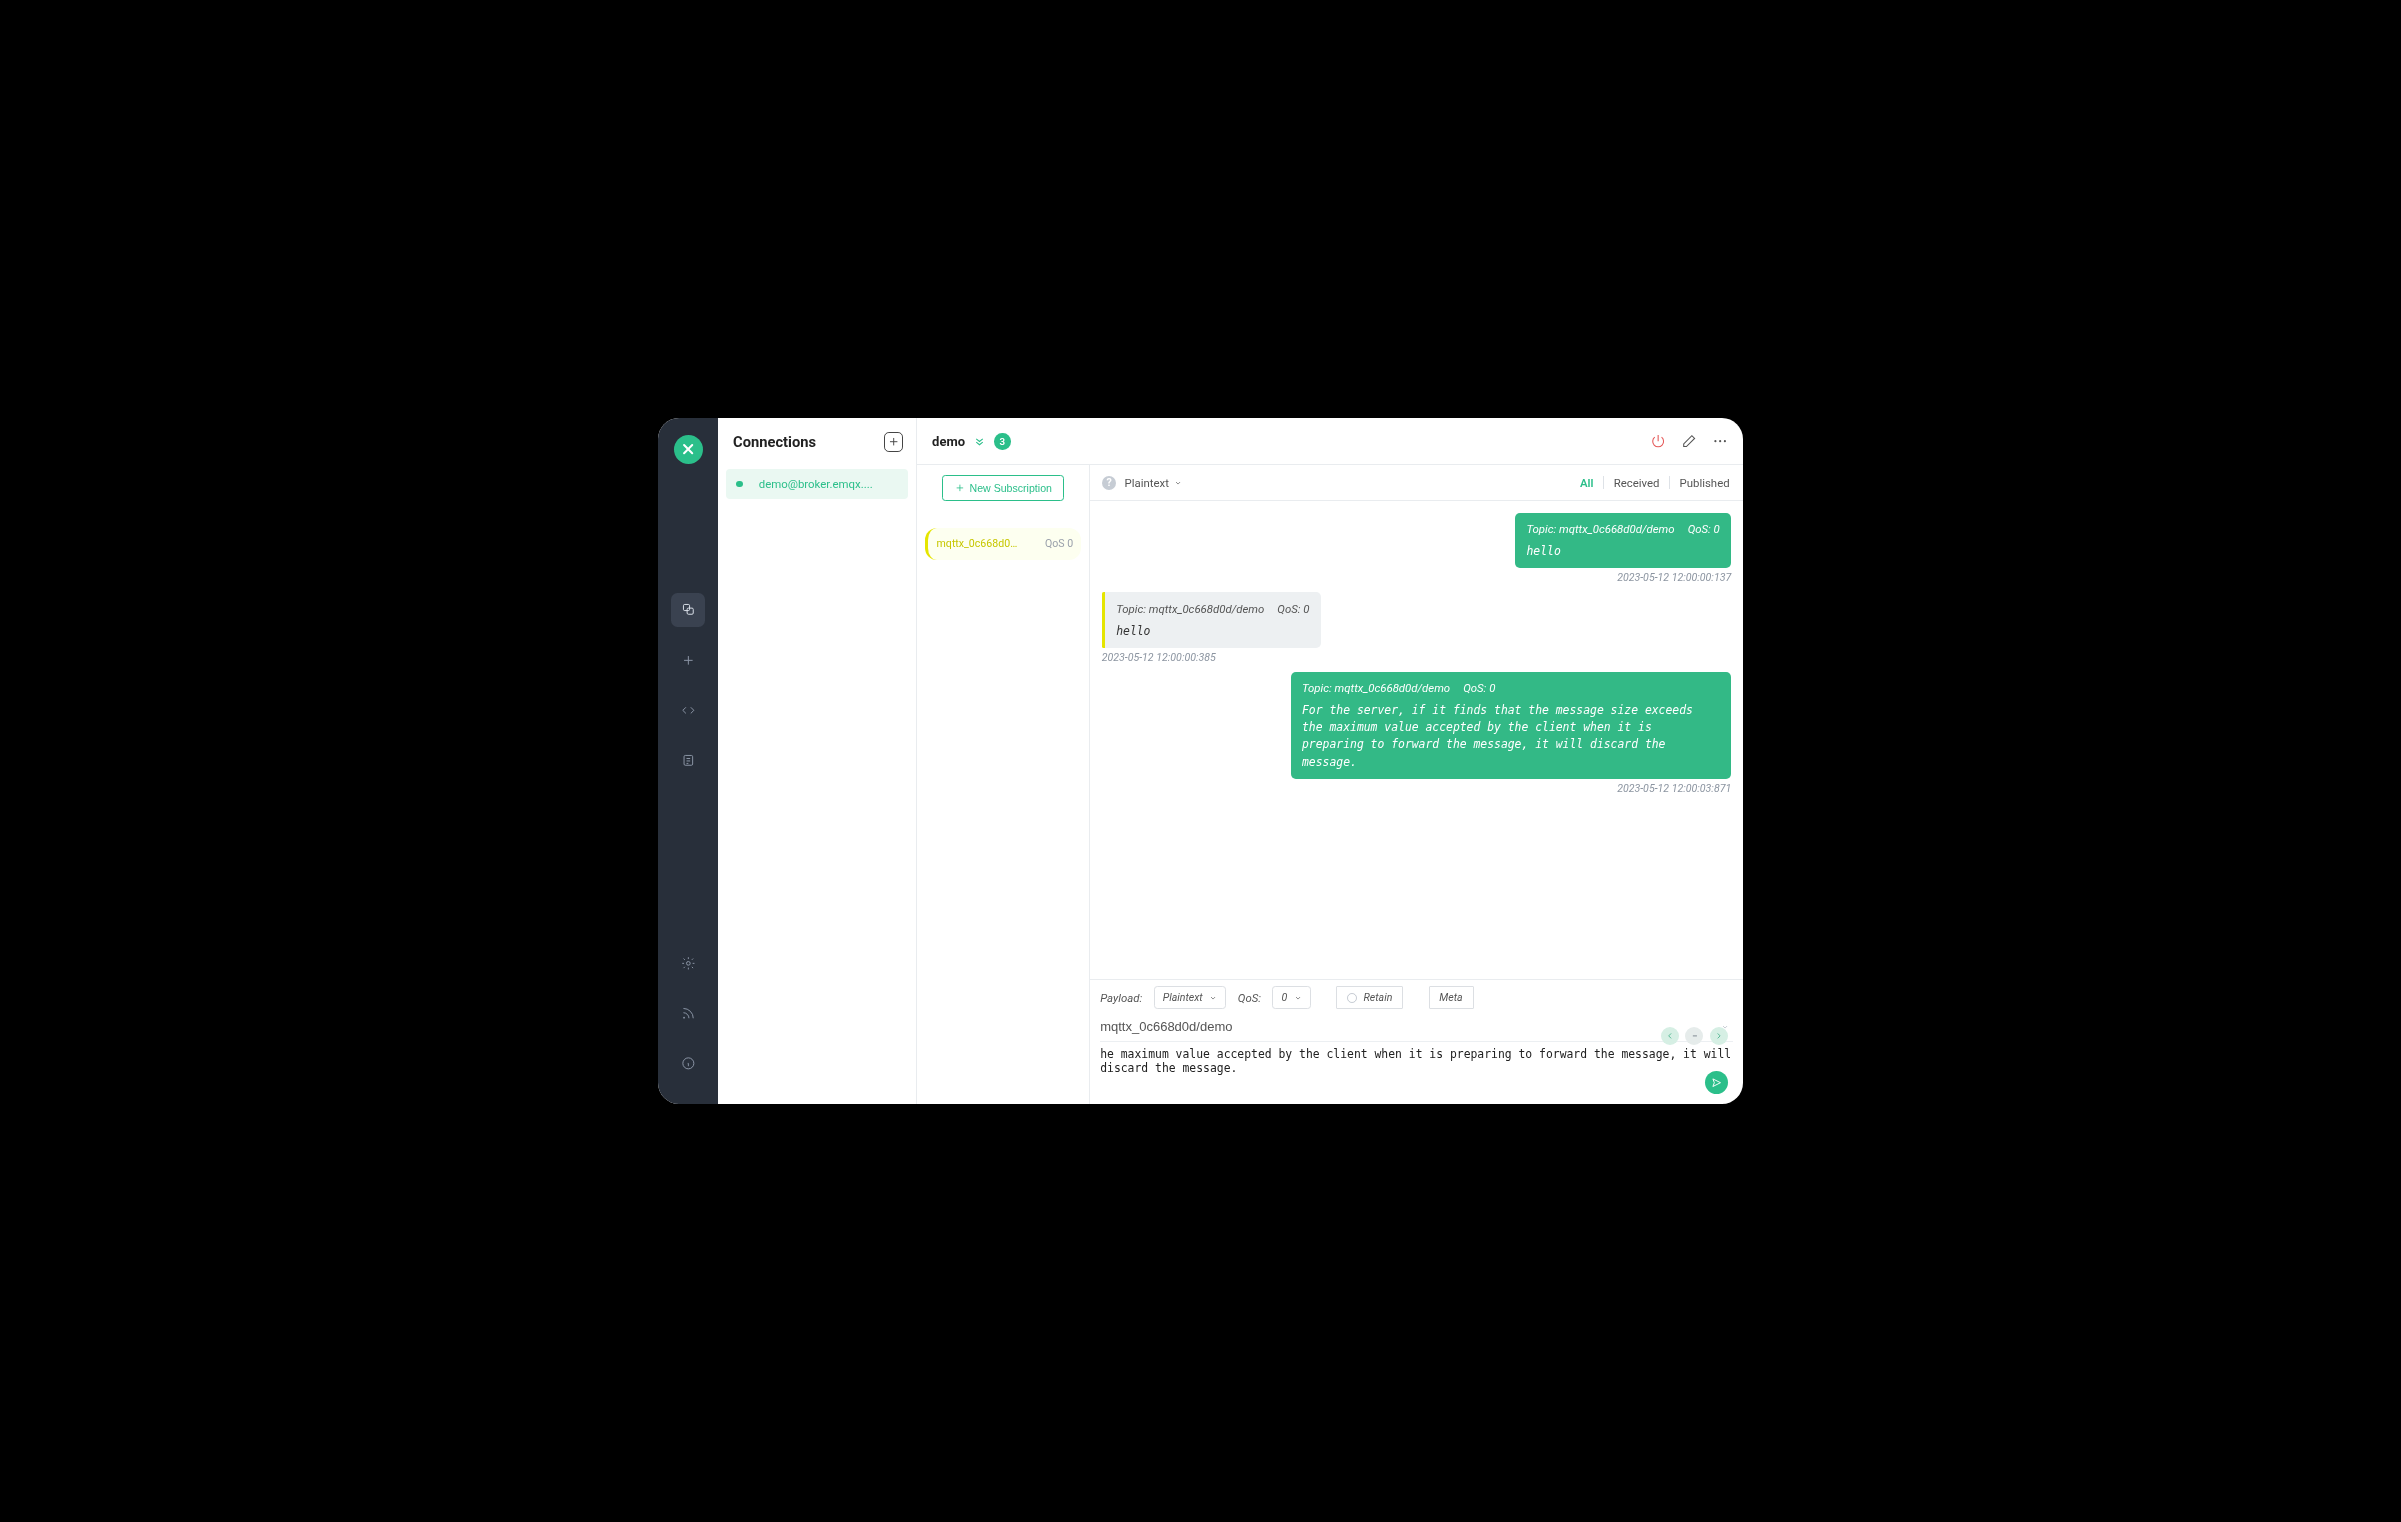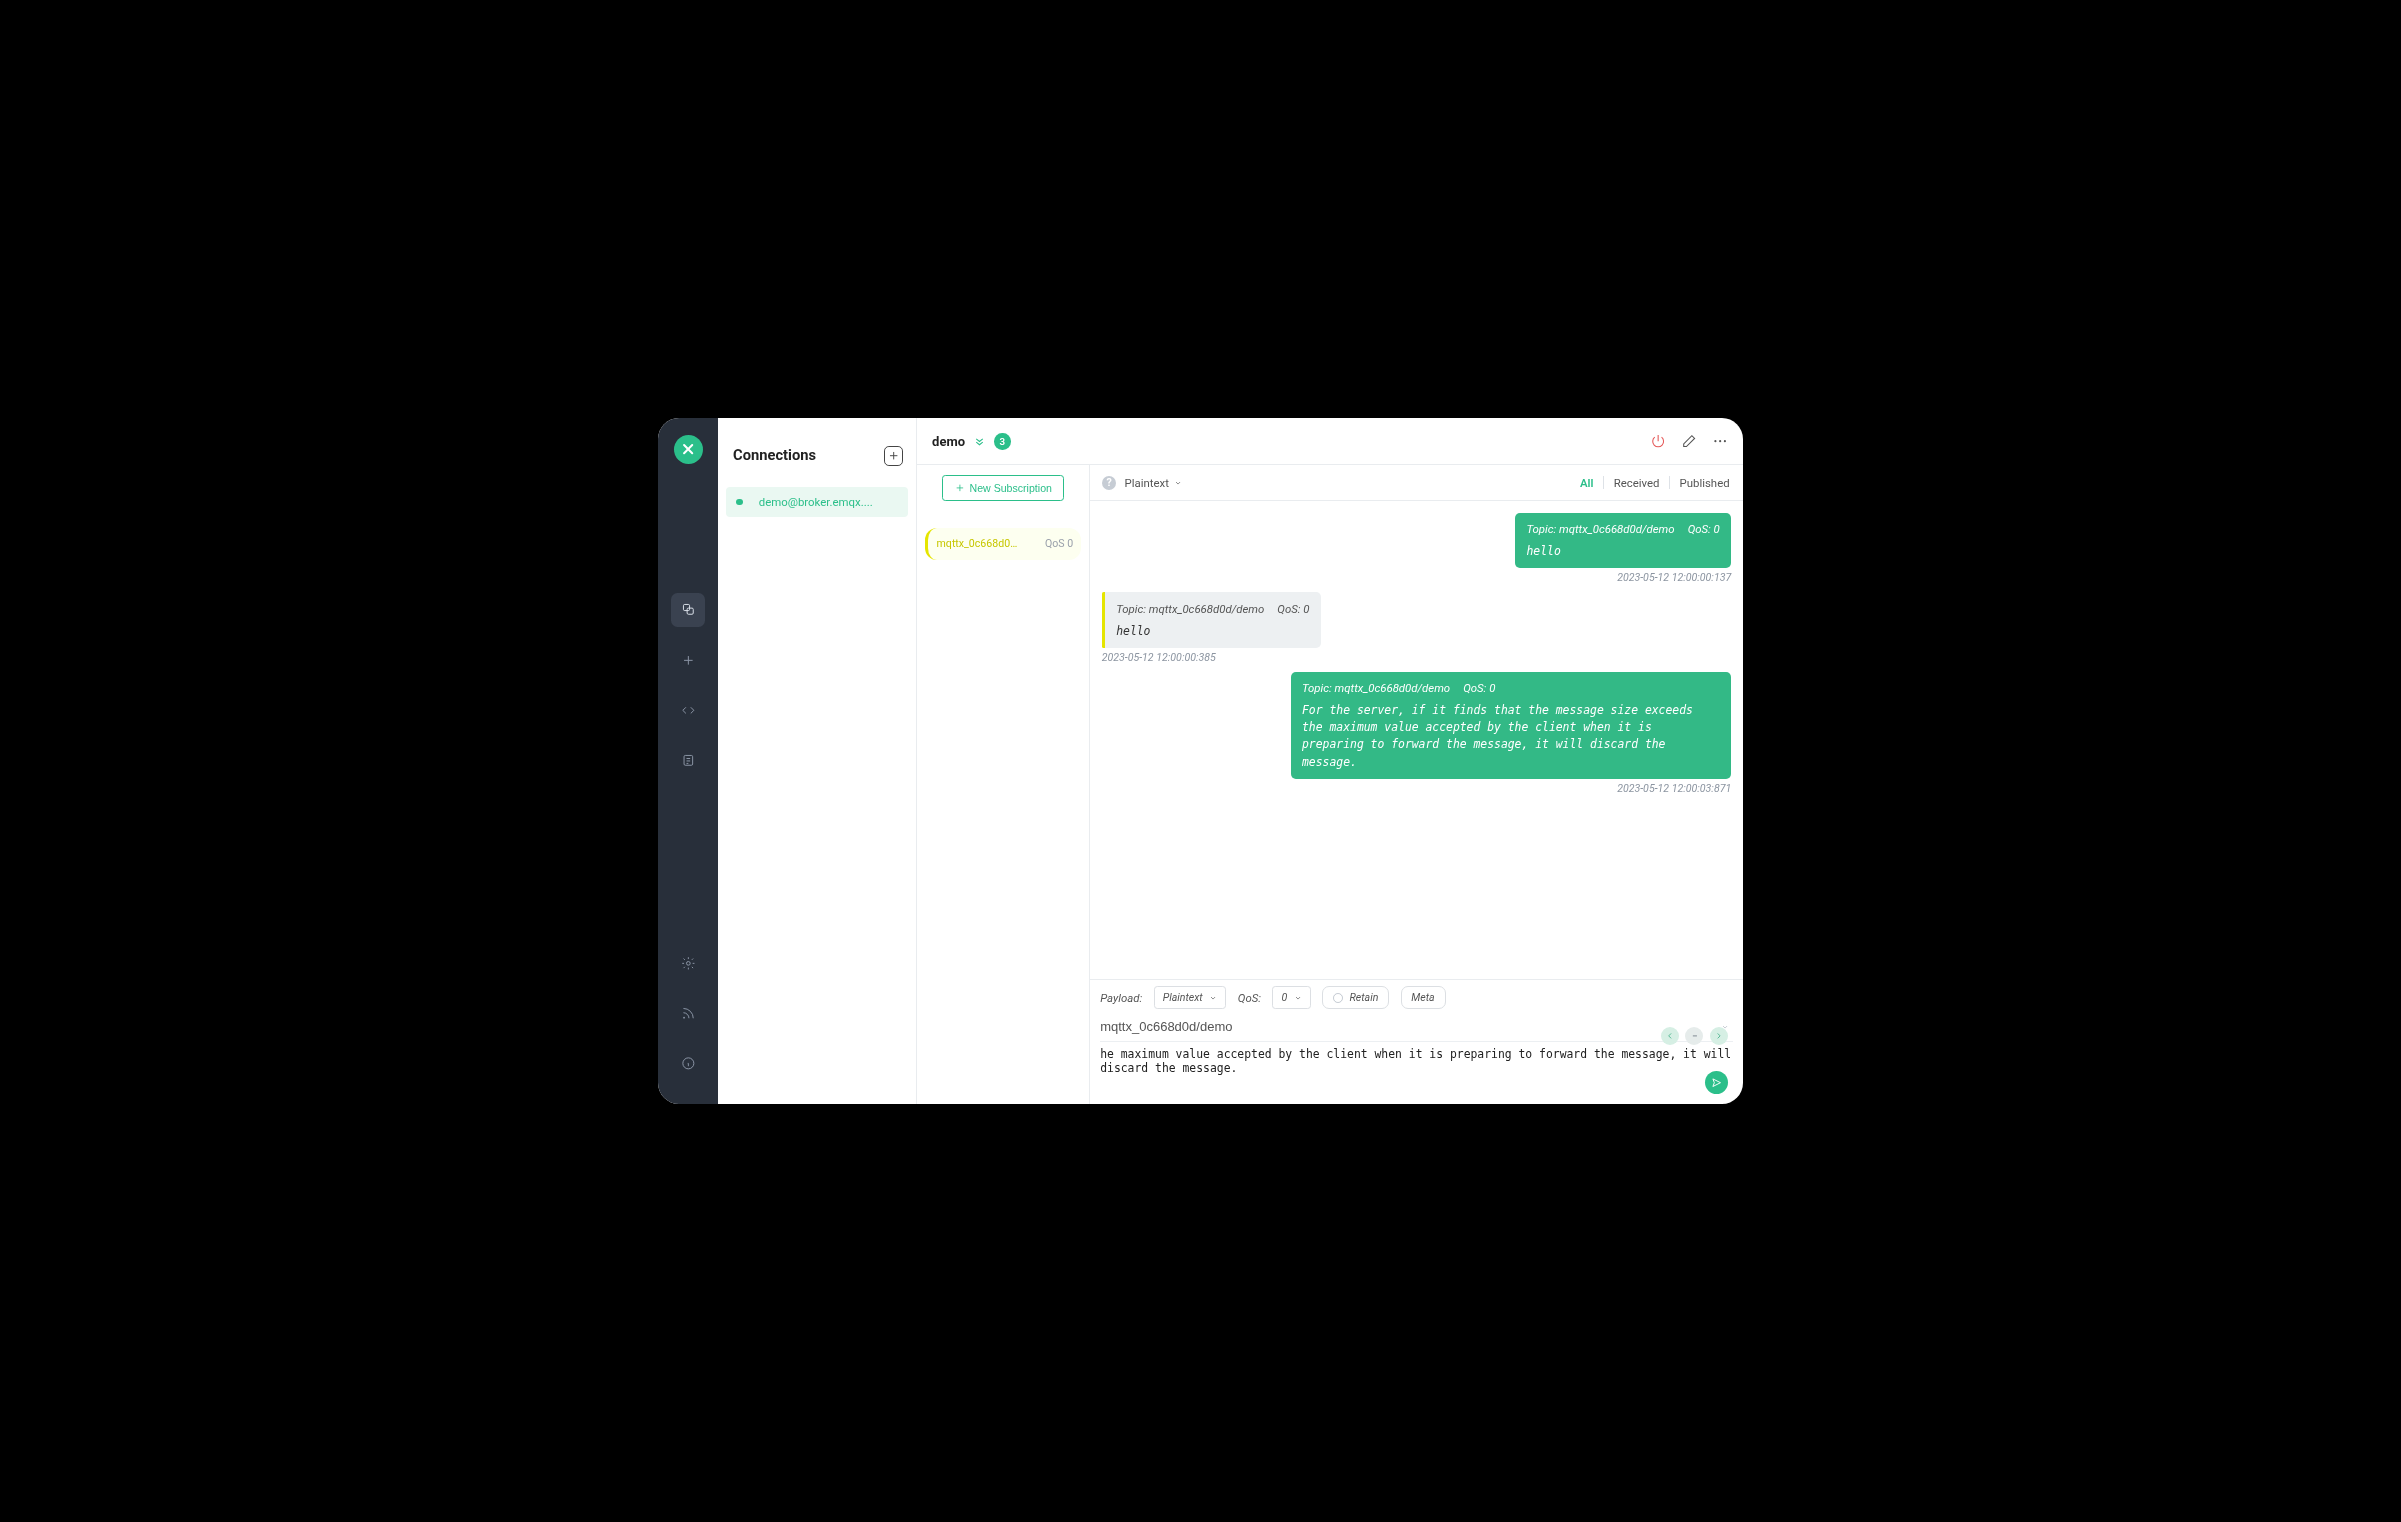--- a/index.html
+++ b/index.html
@@ -51,24 +51,23 @@
   .rail .nav-btn.active { background:#3a4250; color:#dbe1ea;}
   .rail svg { width:14.7px; height:14.7px; stroke:currentColor; fill:none; stroke-width:1.6; }
 
   
   .connections {
     width:199px;
     border-right:0.8px solid #e9ecef;
     display:flex; flex-direction:column;
   }
   .connections .hdr {
-    display:flex; justify-content:space-between;
+    display:flex; align-items:center; justify-content:space-between;
     padding:9.8px 13px 9.8px 14.7px;
     height:47px;
-    margin-top:18px;
   }
   .connections .hdr h1 { font-size:14.7px; font-weight:700; margin:0; color:#222;}
   .connections .add-btn {
     width:19.5px; height:19.5px; border:1.2px solid #444; border-radius:4.9px;
     display:flex;align-items:center;justify-content:center; cursor:pointer;
     color:#444;
   }
   .connections .list { padding:3.3px 8.1px; }
   .conn-item {
     display:flex; align-items:center; gap:16px;
@@ -200,23 +199,23 @@
     font-size:11.4px; color:#555;
     margin-bottom:4.9px;
     font-style:italic;
   }
   .c-select {
     border:0.8px solid #dcdfe3; border-radius:3.3px;
     padding:3.3px 8.1px; display:flex; align-items:center; gap:6.5px;
     font-size:10.6px; color:#555; cursor:pointer; height:23px;
   }
   .c-pill {
-    border:0.8px solid #dcdfe3; border-radius:7px;
+    border:0.8px solid #dcdfe3; border-radius:1px;
     padding:3.3px 9.8px; font-size:10.6px; color:#555; cursor:pointer; height:23px;
-    display:flex; align-items:center; gap:6.5px;
+    display:flex; align-items:center; gap:6.5px;margin-left:14px;
   }
   .c-pill .radio { width:9.8px;height:9.8px;border:1.2px solid #c3c9d1;border-radius:50%;}
   .topic-input {
     width:100%; border:none; outline:none;
     font-size:13px; color:#555; padding:3.3px 0;
   }
   .topic-wrap { display:flex; align-items:center; border-bottom:0.8px solid #eceff2; padding:1.6px 0 3.3px;}
   .topic-wrap .chev { color:#aeb5bf; cursor:pointer; padding:0 3.3px;}
   .payload-input {
     width:100%; border:none; outline:none; resize:none;

